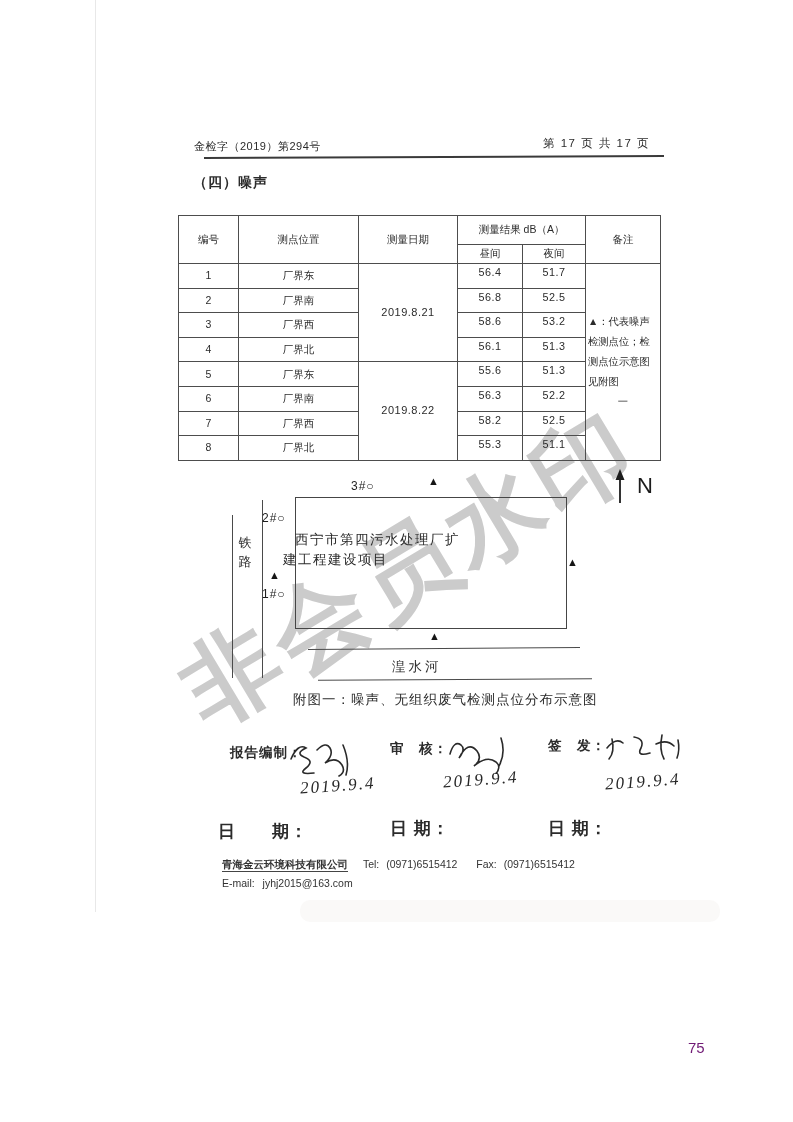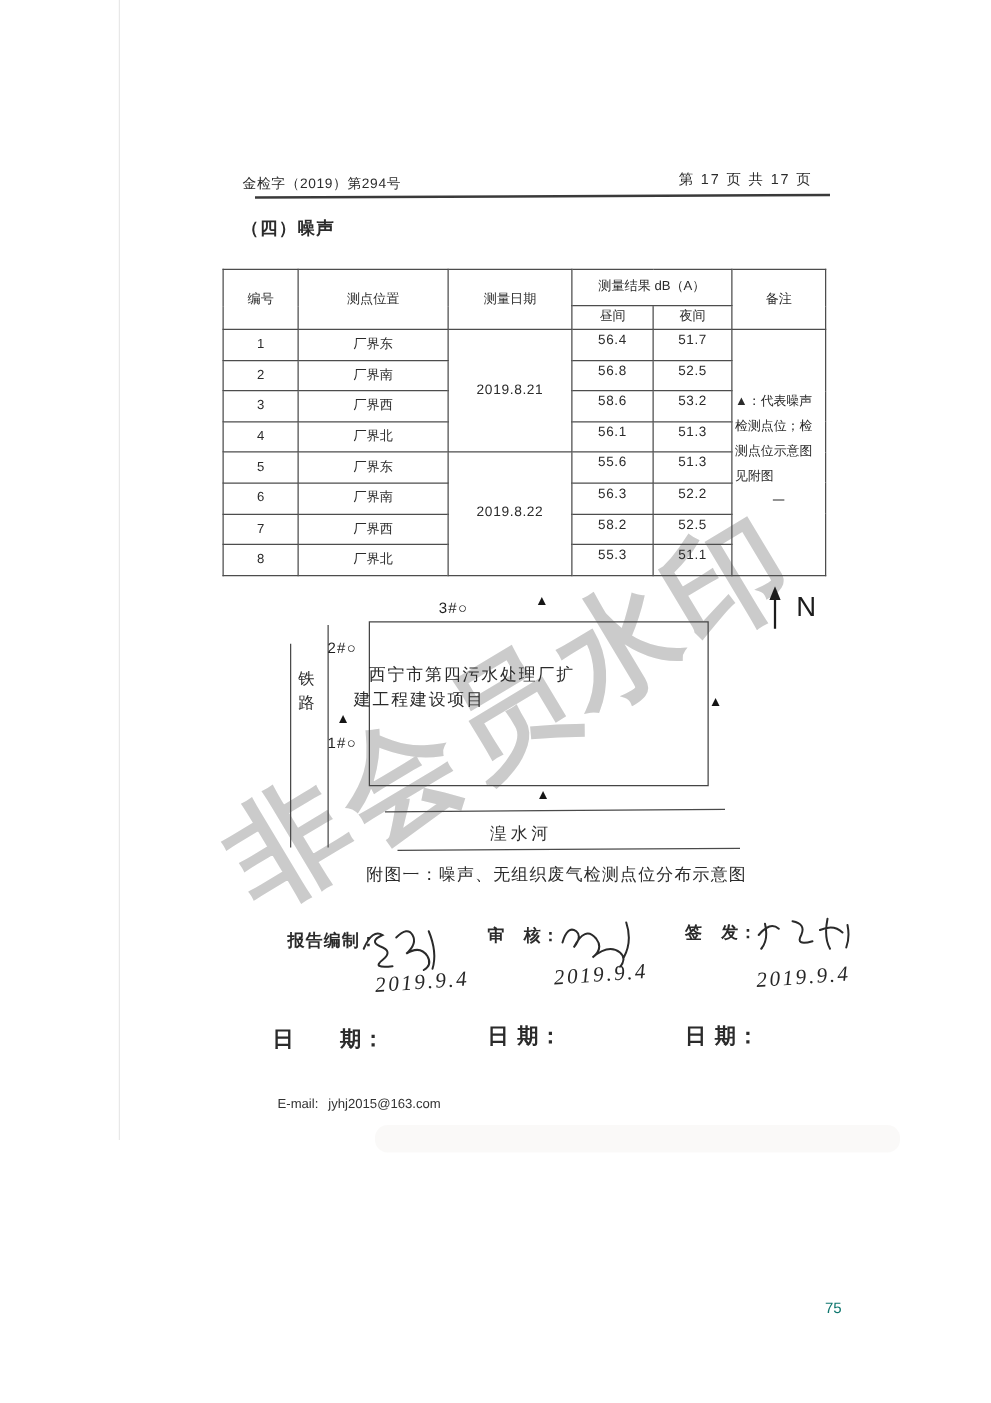--- a/index.html
+++ b/index.html
@@ -97,21 +97,21 @@
     font-size:17px;color:#262626;letter-spacing:2px;
     transform:rotate(-4deg);
   }
 
   
   .footer-line1{position:absolute;left:222px;top:858px;font-size:10.5px;color:#333;}
   .footer-line1 .company{font-weight:bold;border-bottom:1px solid #444;padding-bottom:1px;margin-right:6px;}
   .footer-line1 .lbl{margin-left:6px;margin-right:4px;}
   .footer-line2{position:absolute;left:222px;top:877px;font-size:10.5px;color:#333;}
   .footer-line2 .lbl{margin-right:5px;}
-  .page-number{position:absolute;left:660px;top:1039px;font-size:12px;color:#0f766e;}
+  .page-number{position:absolute;left:688px;top:1039px;font-size:15px;color:#701a75;}
 </style>
 </head>
 <body>
 
 <div class="page">
 
   <div class="watermark">
     <span>非会员水印</span>
   </div>
 
@@ -251,20 +251,27 @@
     <div class="sig-date-label" style="left:390px;top:777px;">日 期：</div>
     <div class="hand-date" style="left:443px;top:770px;">2019.9.4</div>
 
     <div class="sig-label" style="left:548px;top:737px;">签　发：</div>
     <svg class="sig-scribble" style="left:602px;top:728px;" width="85" height="40" viewBox="0 0 85 40">
       <path d="M5,20 q9,-11 16,-5 M10,11 q3,13 -3,20 M32,9 q11,2 7,11 q-5,9 9,5 M60,7 q-3,15 2,24 M54,16 q11,-5 18,2 M76,12 q2,10 -1,18"></path>
     </svg>
     <div class="sig-date-label" style="left:548px;top:777px;">日 期：</div>
     <div class="hand-date" style="left:605px;top:772px;">2019.9.4</div>
 
+    <div class="footer-line1">
+      <span class="company">青海金云环境科技有限公司</span>
+      <span class="lbl">Tel:</span>
+      <span>(0971)6515412</span>
+      <span class="lbl" style="margin-left:16px;">Fax:</span>
+      <span>(0971)6515412</span>
+    </div>
     <div class="footer-line2">
       <span class="lbl">E-mail:</span>
       <span>jyhj2015@163.com</span>
     </div>
 
     <div class="page-number">75</div>
   </div>
 </div>
 
 </body></html>

